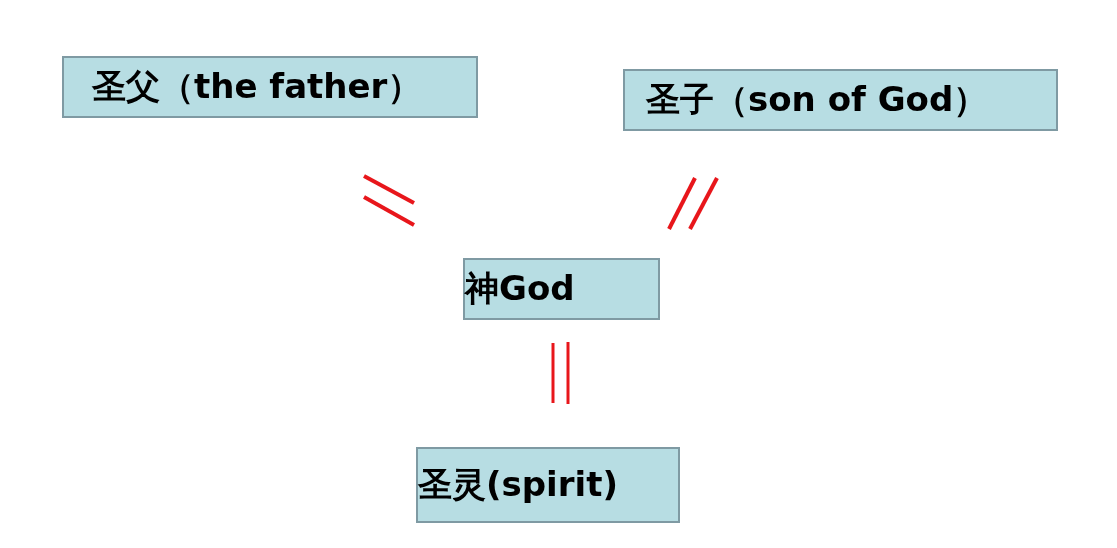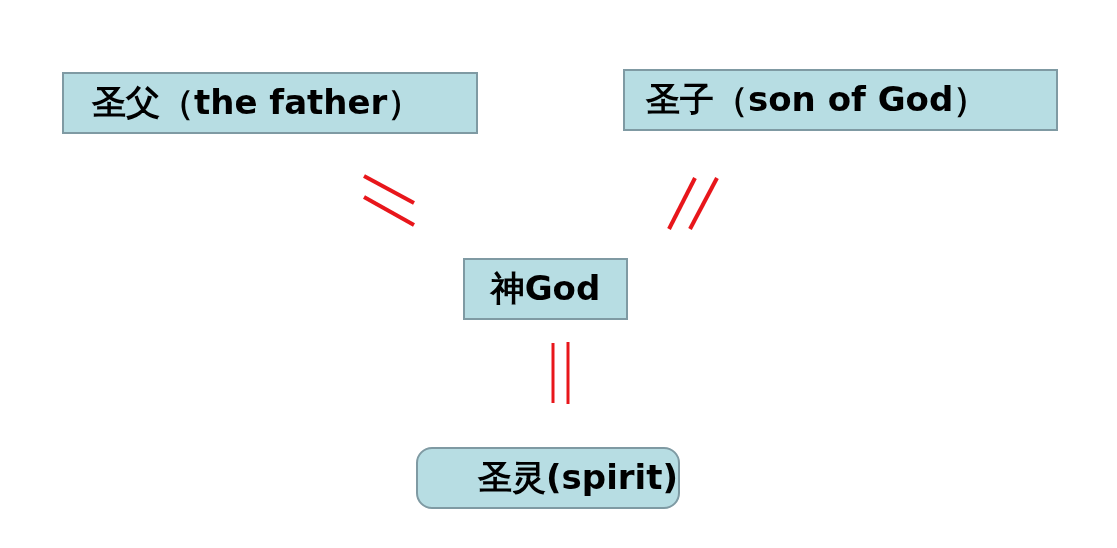--- a/index.html
+++ b/index.html
@@ -12,33 +12,33 @@
       box-sizing: border-box;
       display: flex; align-items: center;
       font-weight: bold; color: #000; font-size: 34px;
       white-space: nowrap;
     }
     #lines { position: absolute; left: 0; top: 0; }
   </style>
 </head>
 <body>
 
-<div class="box" style="left:62px; top:72px; width:416px; height:62px; padding-left:28px;">
+<div class="box" style="left:62px; top:56px; width:416px; height:62px; padding-left:28px;">
   <span>圣父（the father）</span>
 </div>
 
 <div class="box" style="left:623px; top:69px; width:435px; height:62px; padding-left:21px;">
   <span>圣子（son of God）</span>
 </div>
 
-<div class="box" style="left:463px; top:258px; width:165px; height:62px; justify-content:center;">
+<div class="box" style="left:463px; top:258px; width:197px; height:62px; justify-content:flex-start;">
   <span>神God</span>
 </div>
 
-<div class="box" style="left:416px; top:447px; width:264px; height:62px; justify-content:flex-end;border-radius:16px;">
+<div class="box" style="left:416px; top:447px; width:264px; height:76px; justify-content:flex-start;">
   <span>圣灵(spirit)</span>
 </div>
 
 <svg id="lines" width="1117" height="548">
   <g stroke="#e8161b" stroke-width="4" stroke-linecap="butt">
     <line x1="364" y1="176" x2="414" y2="203"></line>
     <line x1="364" y1="197" x2="414" y2="225"></line>
   </g>
   <g stroke="#e8161b" stroke-width="4" stroke-linecap="butt">
     <line x1="695" y1="178" x2="669" y2="229"></line>

